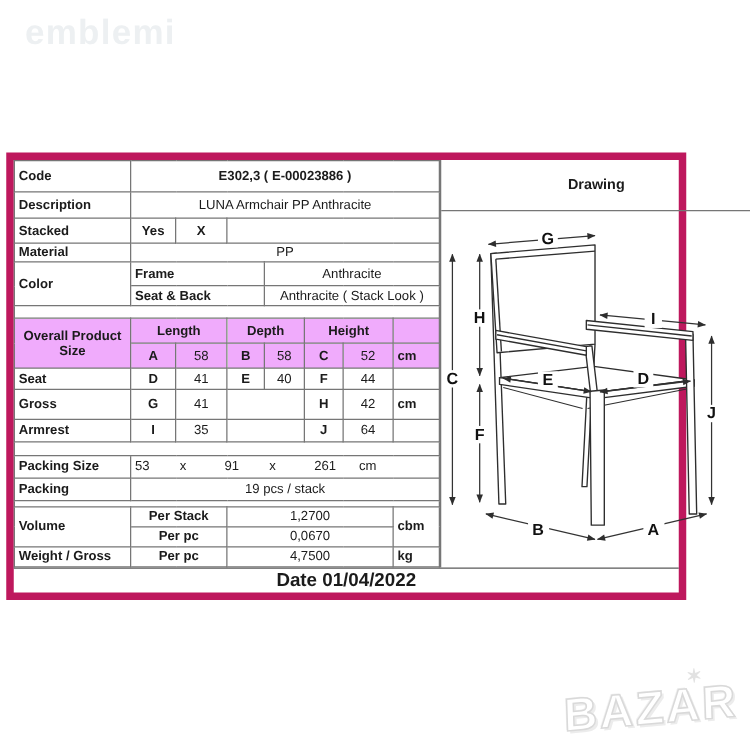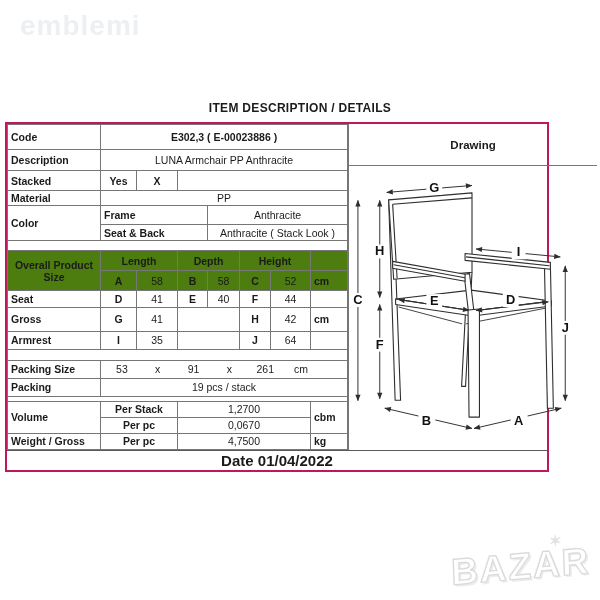--- a/index.html
+++ b/index.html
@@ -6,37 +6,37 @@
   html,body { width:600px; height:600px; background:#fff; overflow:hidden;
               font-family:"Liberation Sans", sans-serif; color:#1b1b1b; }
   .sheet { position:relative; width:600px; height:600px; background:#fff; }
 
   .watermark { position:absolute; left:20px; top:10px; font-size:28px; font-weight:bold;
                letter-spacing:1px; color:#edf0f2; }
 
   .doc-title { position:absolute; left:5px; top:101px; width:590px; text-align:center;
                font-size:12px; font-weight:bold; letter-spacing:.3px; }
 
-  .frame { position:absolute; left:5px; top:122px; width:544px; border:2px solid #be185d;
+  .frame { position:absolute; left:5px; top:122px; width:544px; border:6px solid #be185d;
            background:#fff; }
   .cols { display:flex; height:326px; }
 
   table.spec { border-collapse:collapse; table-layout:fixed; width:340px; height:326px;
                font-size:10.5px; align-self:flex-start; }
   table.spec td { border:1px solid #767676; padding:0 3px; overflow:hidden;
                   white-space:nowrap; vertical-align:middle; }
   td.lbl { font-weight:bold; text-align:left; }
   td.c  { text-align:center; }
   td.b  { font-weight:bold; }
   td.unit { font-weight:bold; text-align:left; }
-  td.yellow { background:#4d7c0f; }
+  td.yellow { background:#f0abfc; }
   tr.gap td { border-left:1px solid #767676; border-right:1px solid #767676; }
   td.ctr { text-align:center; }
   .packdims { display:grid; grid-template-columns:repeat(6,1fr); width:215px; }
-  .packdims span { text-align:center; }
+  .packdims span { }
 
   .drawing-col { flex:1; border-left:1px solid #767676; display:flex; flex-direction:column; }
   .drawing-header { height:45px; border-bottom:1px solid #767676; display:flex;
                     align-items:center; justify-content:center; font-size:11.5px; font-weight:bold; }
   .drawing-area { flex:1; position:relative; }
 
   .date-row { border-top:1px solid #5a5a5a; height:20px; display:flex; align-items:center;
               justify-content:center; font-size:15px; font-weight:bold; }
 
   .bazar { position:absolute; right:10px; bottom:12px; transform:rotate(-5deg) skewX(-3deg);
@@ -48,21 +48,20 @@
 
   svg text { font-family:"Liberation Sans", sans-serif; }
 </style>
 </head>
 <body>
 
 <div class="sheet">
 
   <div class="watermark">emblemi</div>
 
-  <div class="doc-title">ITEM DESCRIPTION / DETAILS</div>
 
   <div class="frame">
     <div class="cols">
 
       <table class="spec">
         <colgroup>
           <col style="width:93px">
             <col style="width:36px">
             <col style="width:41px">
             <col style="width:30px">

